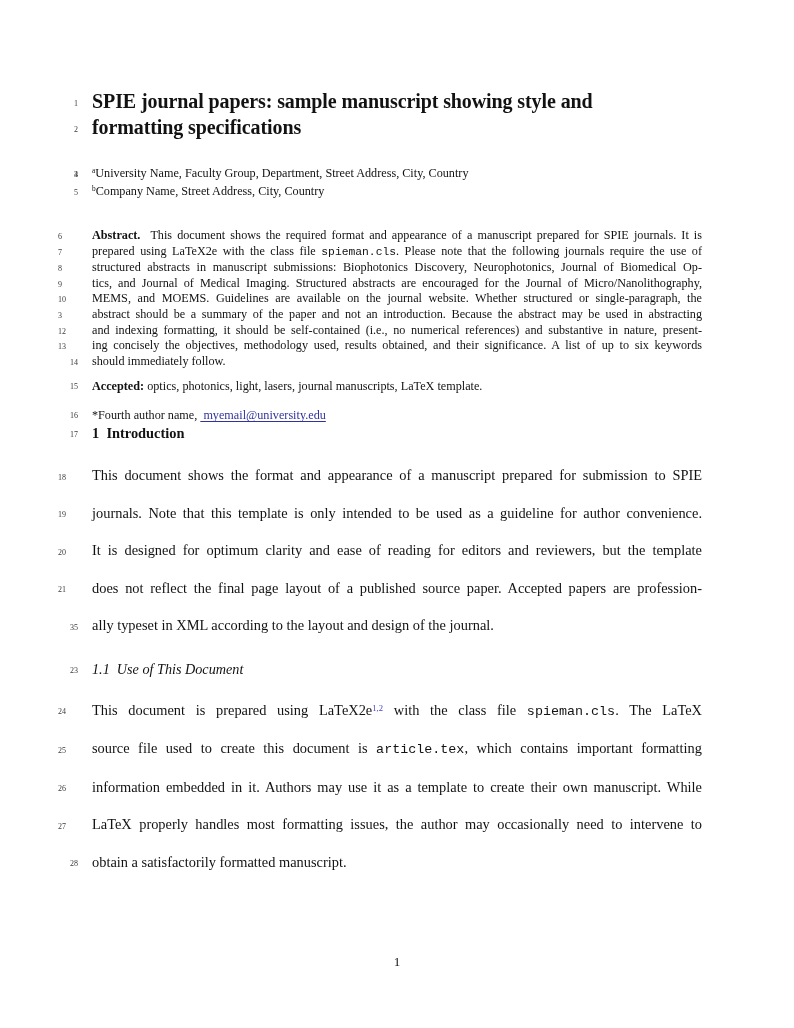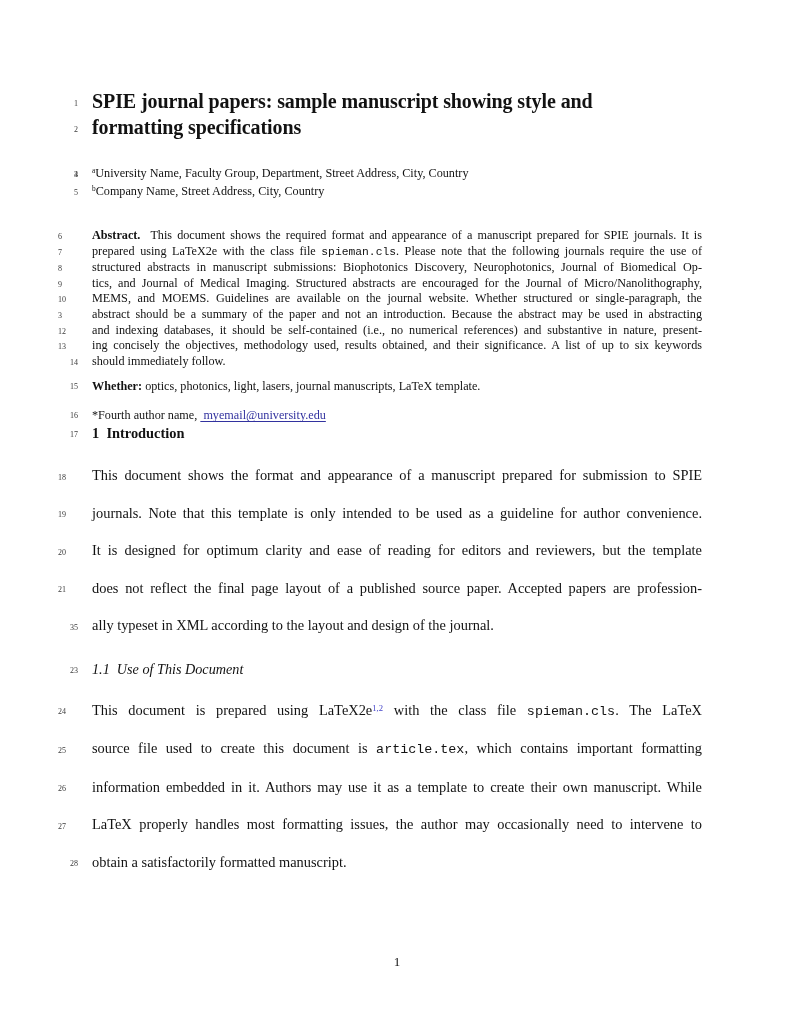--- a/index.html
+++ b/index.html
@@ -79,26 +79,26 @@
         <div class="line"><span class="ln">4</span><span class="lc"><span class="s-sup">a</span><span class="s-r">University Name, Faculty Group, Department, Street Address, City, Country</span></span></div>
         <div class="line"><span class="ln">5</span><span class="lc"><span class="s-sup">b</span><span class="s-r">Company Name, Street Address, City, Country</span></span></div>
       </div>
       <div class="block b-abstract">
         <div class="line j"><span class="ln">6</span><span class="lc"><span class="s-b">Abstract.</span><span class="s-r">&nbsp; This document shows the required format and appearance of a manuscript prepared for SPIE journals. It is</span></span></div>
         <div class="line j"><span class="ln">7</span><span class="lc"><span class="s-r">prepared using LaTeX2e with the class file </span><span class="s-tt">spieman.cls</span><span class="s-r">. Please note that the following journals require the use of</span></span></div>
         <div class="line j"><span class="ln">8</span><span class="lc"><span class="s-r">structured abstracts in manuscript submissions: </span><span class="s-i">Biophotonics Discovery</span><span class="s-r">, </span><span class="s-i">Neurophotonics</span><span class="s-r">, </span><span class="s-i">Journal of Biomedical Op-</span></span></div>
         <div class="line j"><span class="ln">9</span><span class="lc"><span class="s-i">tics</span><span class="s-r">, and </span><span class="s-i">Journal of Medical Imaging</span><span class="s-r">. Structured abstracts are encouraged for the </span><span class="s-i">Journal of Micro/Nanolithography,</span></span></div>
         <div class="line j"><span class="ln">10</span><span class="lc"><span class="s-i">MEMS, and MOEMS</span><span class="s-r">. Guidelines are available on the journal website. Whether structured or single-paragraph, the</span></span></div>
         <div class="line j"><span class="ln">3</span><span class="lc"><span class="s-r">abstract should be a summary of the paper and not an introduction. Because the abstract may be used in abstracting</span></span></div>
-        <div class="line j"><span class="ln">12</span><span class="lc"><span class="s-r">and indexing databases, it should be self-contained (i.e., no numerical references) and substantive in nature, present-</span></span></div>
+        <div class="line j"><span class="ln">12</span><span class="lc"><span class="s-r">and indexing formatting, it should be self-contained (i.e., no numerical references) and substantive in nature, present-</span></span></div>
         <div class="line j"><span class="ln">13</span><span class="lc"><span class="s-r">ing concisely the objectives, methodology used, results obtained, and their significance. A list of up to six keywords</span></span></div>
         <div class="line"><span class="ln">14</span><span class="lc"><span class="s-r">should immediately follow.</span></span></div>
       </div>
       <div class="block b-keywords">
-        <div class="line"><span class="ln">15</span><span class="lc"><span class="s-b">Whether:</span><span class="s-r"> optics, photonics, light, lasers, journal manuscripts, LaTeX template.</span></span></div>
+        <div class="line"><span class="ln">15</span><span class="lc"><span class="s-b">Accepted:</span><span class="s-r"> optics, photonics, light, lasers, journal manuscripts, LaTeX template.</span></span></div>
       </div>
       <div class="block b-correspondence">
         <div class="line"><span class="ln">16</span><span class="lc"><span class="s-r">*Fourth author name, </span><a class="s-link" href="#">&nbsp;myemail@university.edu</a></span></div>
       </div>
       <div class="block b-section-heading">
         <div class="line"><span class="ln">17</span><span class="lc"><span class="s-r">1&nbsp;&nbsp;Introduction</span></span></div>
       </div>
       <div class="block b-intro-para">
         <div class="line j"><span class="ln">18</span><span class="lc"><span class="s-r">This document shows the format and appearance of a manuscript prepared for submission to SPIE</span></span></div>
         <div class="line j"><span class="ln">19</span><span class="lc"><span class="s-r">journals. Note that this template is only intended to be used as a guideline for author convenience.</span></span></div>

